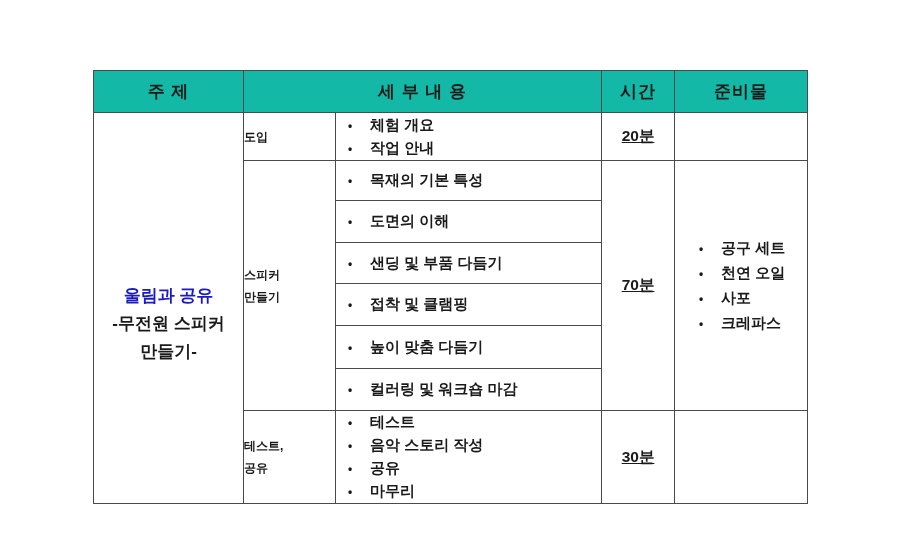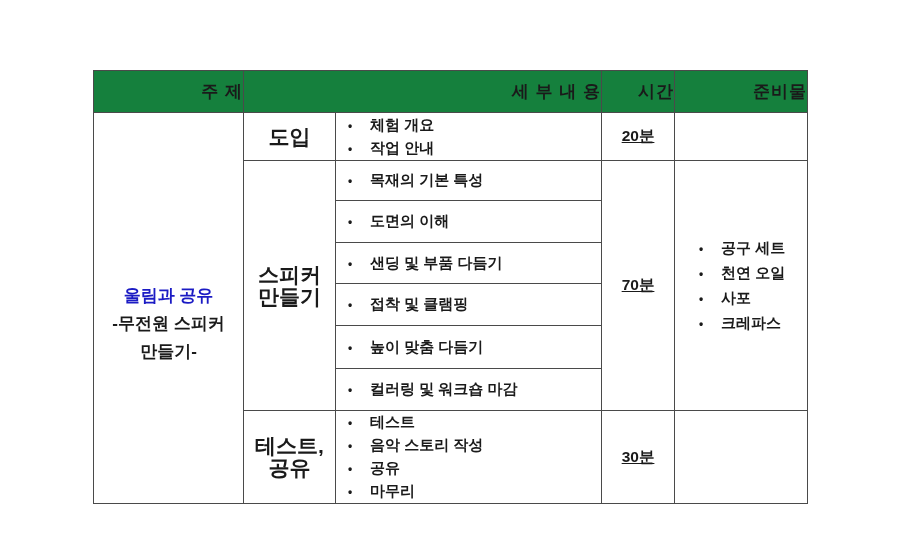--- a/index.html
+++ b/index.html
@@ -27,28 +27,27 @@
   }
   table.lesson td, table.lesson th {
     border: 1.5px solid #4a4a4a;
     padding: 0;
     vertical-align: middle;
     color: #1a1a1a;
     font-weight: bold;
     overflow: hidden;
   }
   th.hdr {
-    background: #15803d;
+    background: #14b8a6;
     font-size: 17px;
     letter-spacing: 1px;
-    text-align: right;
+    text-align: center;
   }
   td.label-cell {
-    text-align: center;
-    font-size: 21px;
+    font-size: 12px;
     line-height: 22px;
     margin-top: 40px;
   }
   td.topic-cell {
     text-align: center;
     font-size: 17px;
     line-height: 28px;
   }
   .topic-title { color: #1b1bc4; margin-top: 32px; }
   td.time-cell {

